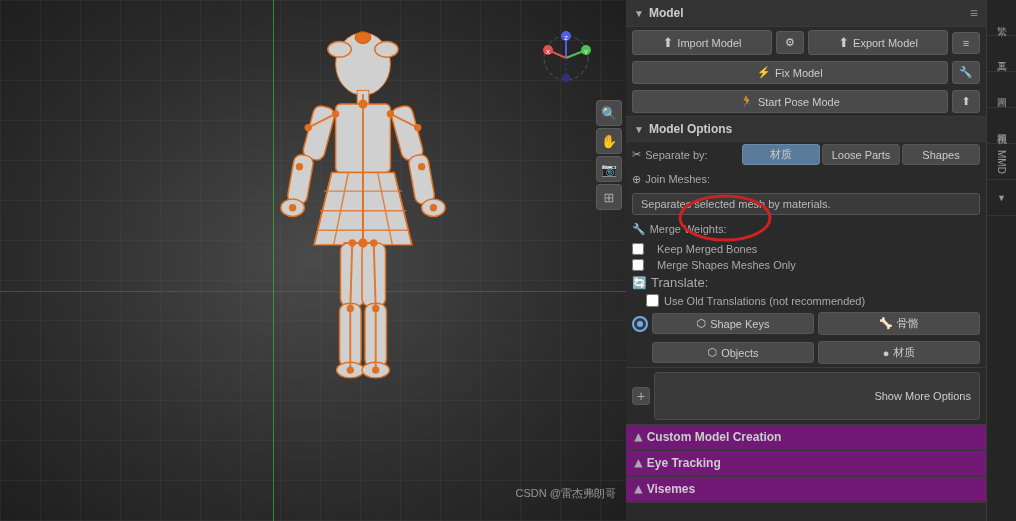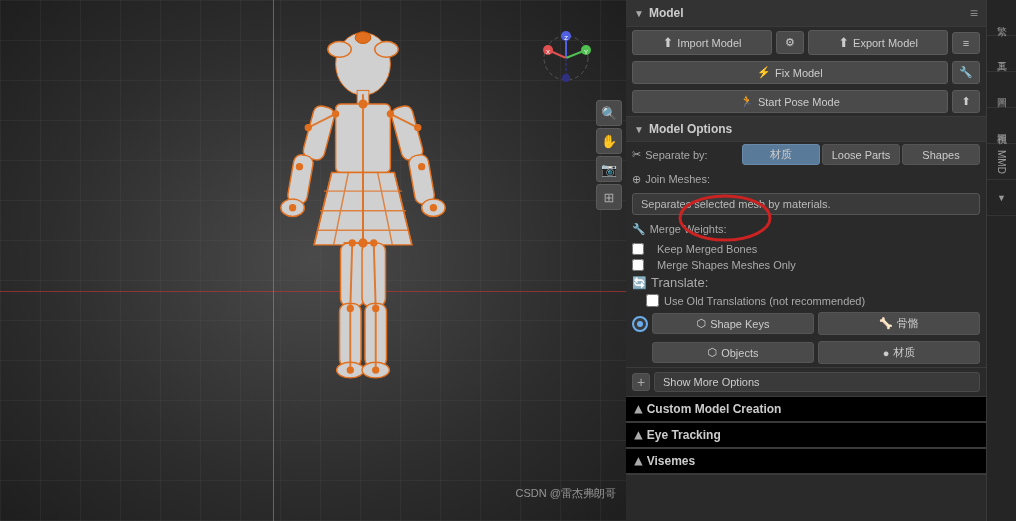--- a/index.html
+++ b/index.html
@@ -383,33 +383,33 @@
       color: #aaa;
       cursor: pointer;
     }
 
     .show-more-btn {
       flex: 1;
       background: #3a3a3a;
       border: 1px solid #4a4a4a;
       border-radius: 3px;
       color: #ccc;
-      padding: 3px 8px;
+      padding: 17px 8px;
       cursor: pointer;
       font-size: 11px;
-      text-align: left;
+      text-align: right;
     }
 
     
     .collapsed-section {
       border-bottom: 1px solid #3a3a3a;
     }
 
     .collapsed-section .section-header {
-      background: #000000;
+      background: #701a75;
     }
 
     
     .chinese-text {
       writing-mode: vertical-rl;
       font-size: 10px;
     }
   </style>
 </head>
 <body>

